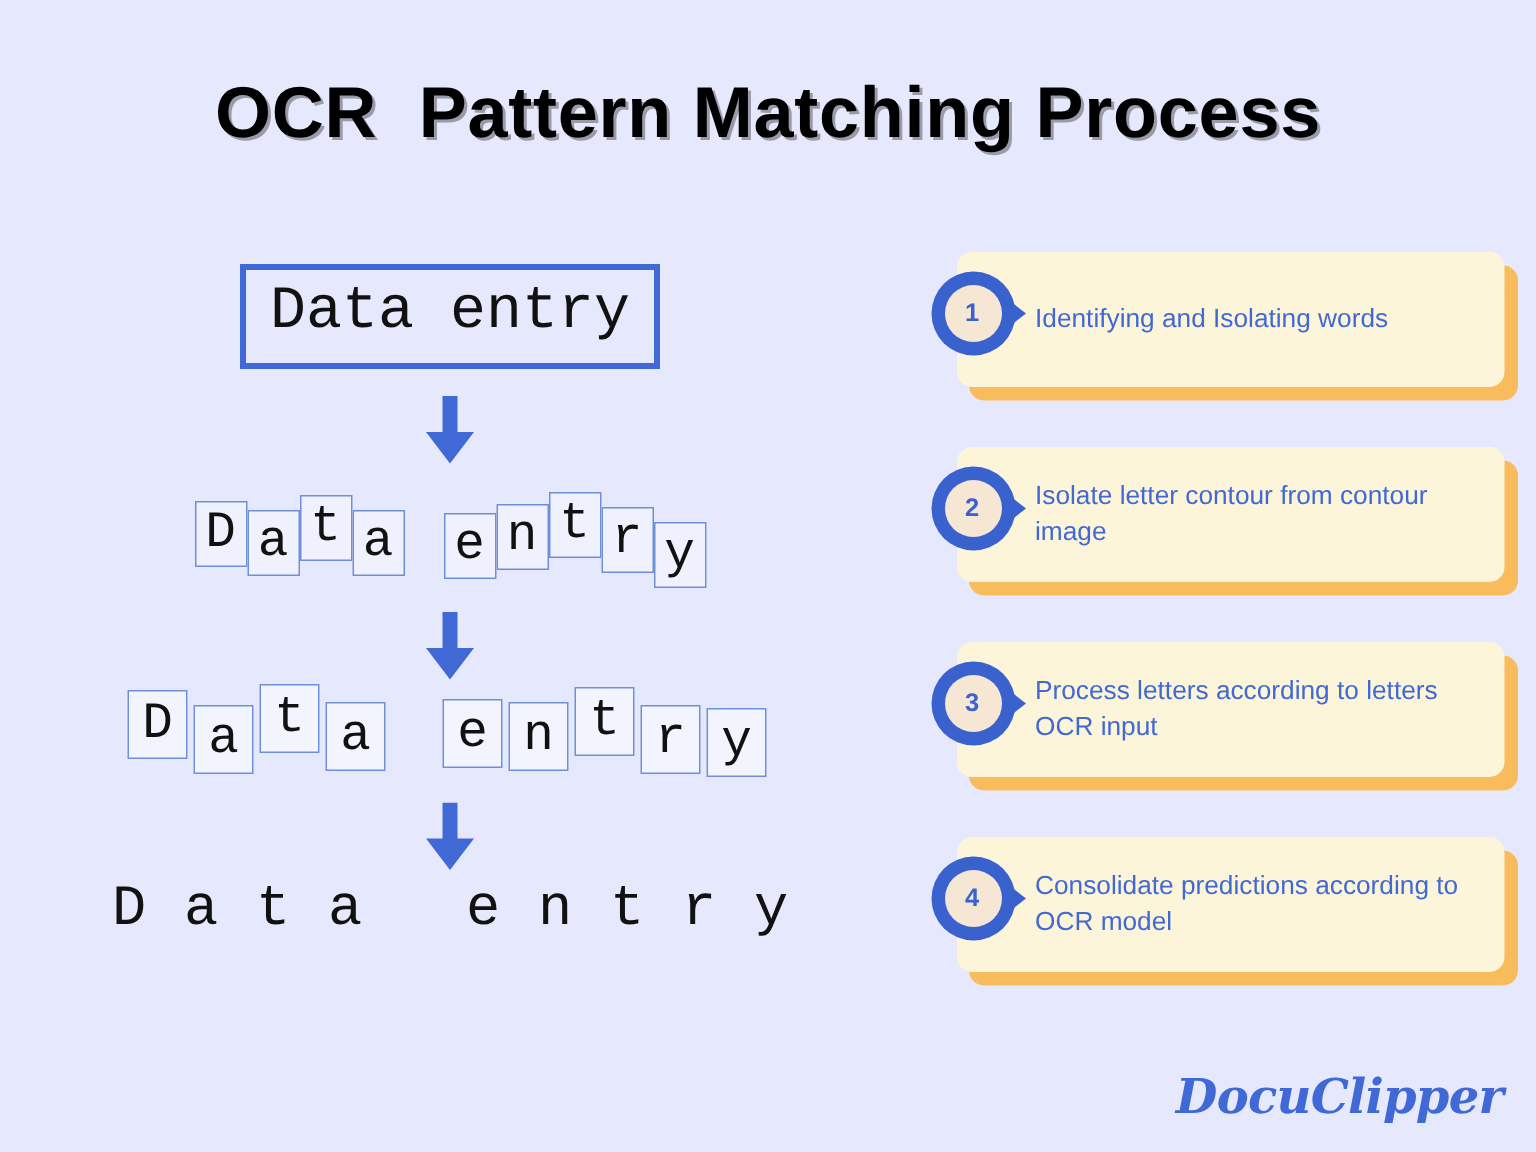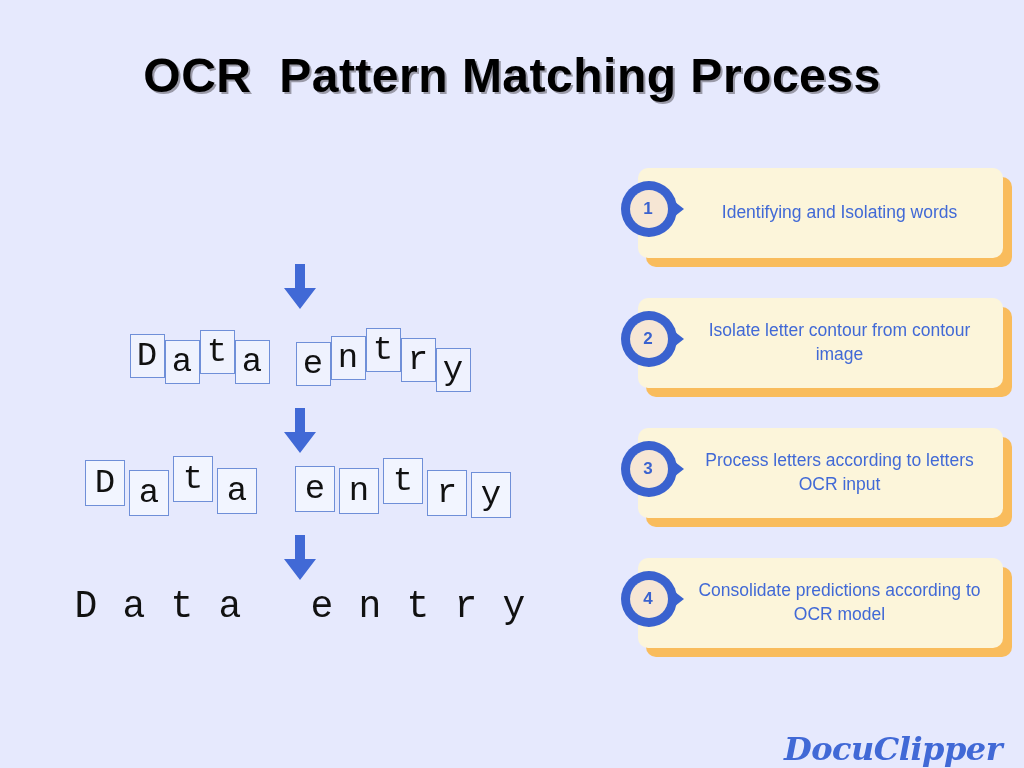--- a/index.html
+++ b/index.html
@@ -166,21 +166,21 @@
     display: flex;
     align-items: center;
     justify-content: center;
     padding: 0 14px 0 52px;
     box-sizing: border-box;
   }
   .step-text {
     font-size: 17.5px;
     line-height: 1.35;
     color: #4169d6;
-    text-align: center;
+    text-align: left;
     width: 100%;
   }
   .step-badge {
     position: absolute;
     left: 0;
     top: 12px;
     width: 66px;
     height: 58px;
     z-index: 3;
   }
@@ -197,36 +197,39 @@
     font-size: 17px;
     font-weight: bold;
     color: #3a62cf;
     pointer-events: none;
   }
 
   
   #logo {
     position: absolute;
     right: 22px;
-    bottom: 0;
+    bottom: 18px;
     font-family: "DejaVu Serif", serif;
     font-style: italic;
     font-weight: bold;
     font-size: 32px;
     color: #4169d6;
     letter-spacing: -0.5px;
   }
 </style>
 </head>
 <body>
 
 <div id="page-title">OCR  Pattern Matching Process</div>
 
 <div id="flow-column">
 
+  <div id="flow-row-1">
+    <div class="word-box">Data entry</div>
+  </div>
 
   <div class="flow-arrow" id="flow-arrow-1">
     <svg width="34" height="46" viewBox="0 0 34 46" aria-hidden="true">
       <polygon points="12,0 22,0 22,24 33,24 17,45 1,24 12,24" fill="#4169d6"></polygon>
     </svg>
   </div>
 
   <div class="letter-row" id="flow-row-2"><span class="letter-cell" style="margin-top: 12px;">D</span><span class="letter-cell" style="margin-top: 18px;">a</span><span class="letter-cell" style="margin-top: 8px;">t</span><span class="letter-cell" style="margin-top: 18px;">a</span><span class="letter-cell gap" style="margin-top: 12px;"></span><span class="letter-cell" style="margin-top: 20px;">e</span><span class="letter-cell" style="margin-top: 14px;">n</span><span class="letter-cell" style="margin-top: 6px;">t</span><span class="letter-cell" style="margin-top: 16px;">r</span><span class="letter-cell" style="margin-top: 26px;">y</span></div>
 
   <div class="flow-arrow" id="flow-arrow-2">

